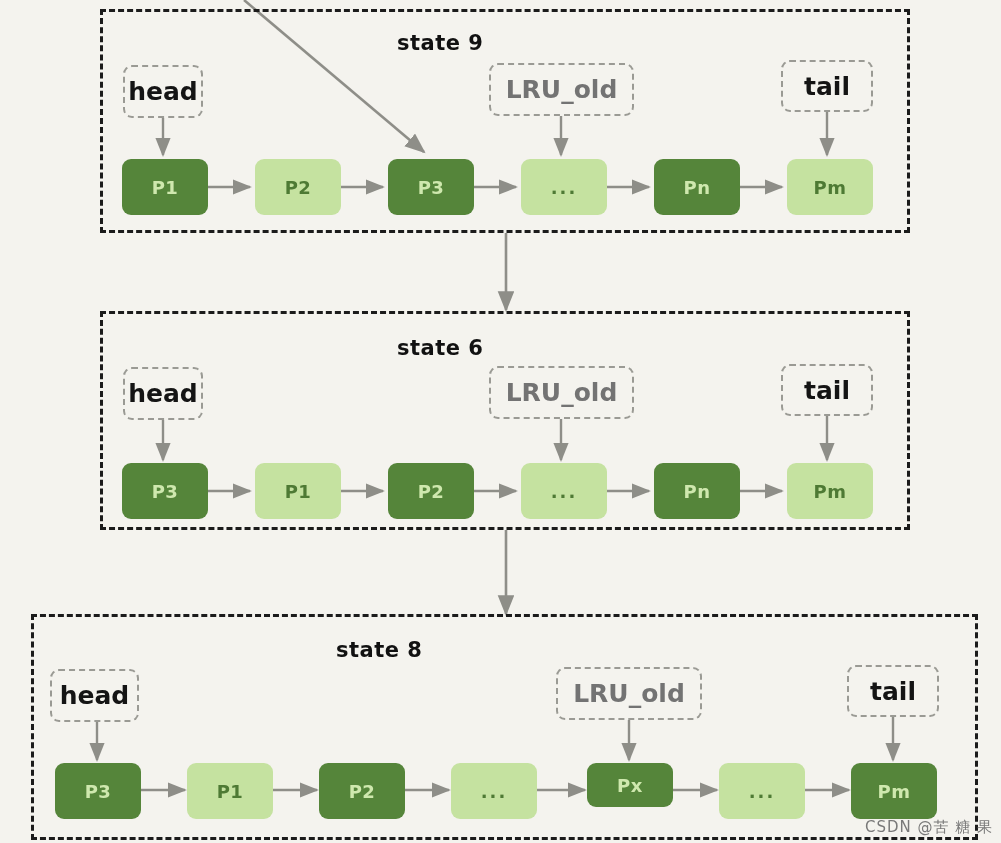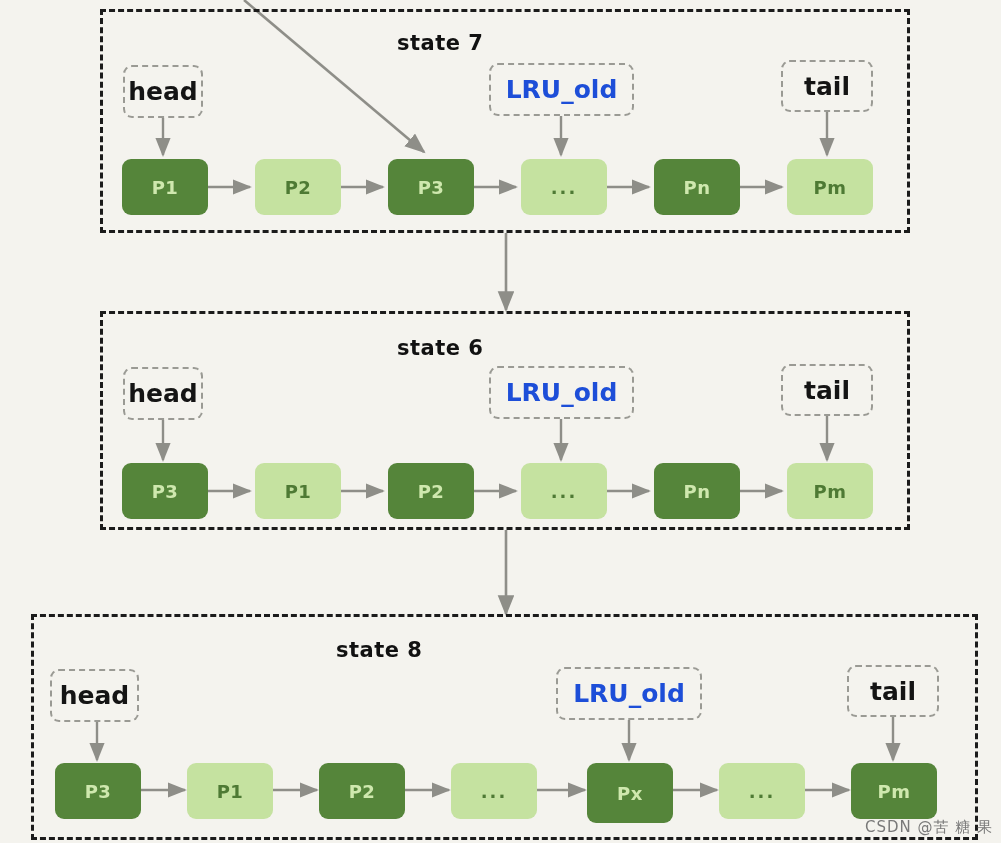--- a/index.html
+++ b/index.html
@@ -68,21 +68,21 @@
     display: flex;
     align-items: center;
     justify-content: center;
     font-family: "DejaVu Sans", sans-serif;
     font-size: 25px;
     font-weight: 700;
     color: #141414;
     white-space: nowrap;
   }
   .ptr.lru {
-    color: #1d4ed8;
+    color: #737373;
     justify-content: center;
   }
   .watermark {
     position: absolute;
     right: 8px;
     bottom: 6px;
     font-family: "DejaVu Sans", sans-serif;
     font-size: 15px;
     color: #737373;
     letter-spacing: 1px;
@@ -141,21 +141,21 @@
 
     <line x1="141" y1="790" x2="185" y2="790" stroke="#8e8e88" stroke-width="2.4" marker-end="url(#ah)"></line>
     <line x1="273" y1="790" x2="317" y2="790" stroke="#8e8e88" stroke-width="2.4" marker-end="url(#ah)"></line>
     <line x1="405" y1="790" x2="449" y2="790" stroke="#8e8e88" stroke-width="2.4" marker-end="url(#ah)"></line>
     <line x1="537" y1="790" x2="585" y2="790" stroke="#8e8e88" stroke-width="2.4" marker-end="url(#ah)"></line>
     <line x1="673" y1="790" x2="717" y2="790" stroke="#8e8e88" stroke-width="2.4" marker-end="url(#ah)"></line>
     <line x1="805" y1="790" x2="849" y2="790" stroke="#8e8e88" stroke-width="2.4" marker-end="url(#ah)"></line>
   </svg>
 
   <div class="state-box" style="left:100px; top:9px; width:810px; height:224px;"></div>
-  <div class="state-title" style="left:397px; top:31px;">state 7</div>
+  <div class="state-title" style="left:397px; top:31px;">state 9</div>
 
   <div class="ptr" style="left:123px; top:65px; width:80px; height:53px;">
     <span>head</span>
   </div>
   <div class="ptr lru" style="left:489px; top:63px; width:145px; height:53px;">
     <span>LRU_old</span>
   </div>
   <div class="ptr" style="left:781px; top:60px; width:92px; height:52px;">
     <span>tail</span>
   </div>
@@ -229,21 +229,21 @@
   </div>
   <div class="node light" style="left:187px; top:763px; width:86px; height:56px;">
     <span>P1</span>
   </div>
   <div class="node dark" style="left:319px; top:763px; width:86px; height:56px;">
     <span>P2</span>
   </div>
   <div class="node light dots" style="left:451px; top:763px; width:86px; height:56px;">
     <span>...</span>
   </div>
-  <div class="node dark" style="left:587px; top:763px; width:86px; height:60px;">
+  <div class="node dark" style="left:587px; top:763px; width:86px; height:44px;">
     <span>Px</span>
   </div>
   <div class="node light dots" style="left:719px; top:763px; width:86px; height:56px;">
     <span>...</span>
   </div>
   <div class="node dark" style="left:851px; top:763px; width:86px; height:56px;">
     <span>Pm</span>
   </div>
 
   <div class="watermark">CSDN @苦 糖 果</div>

